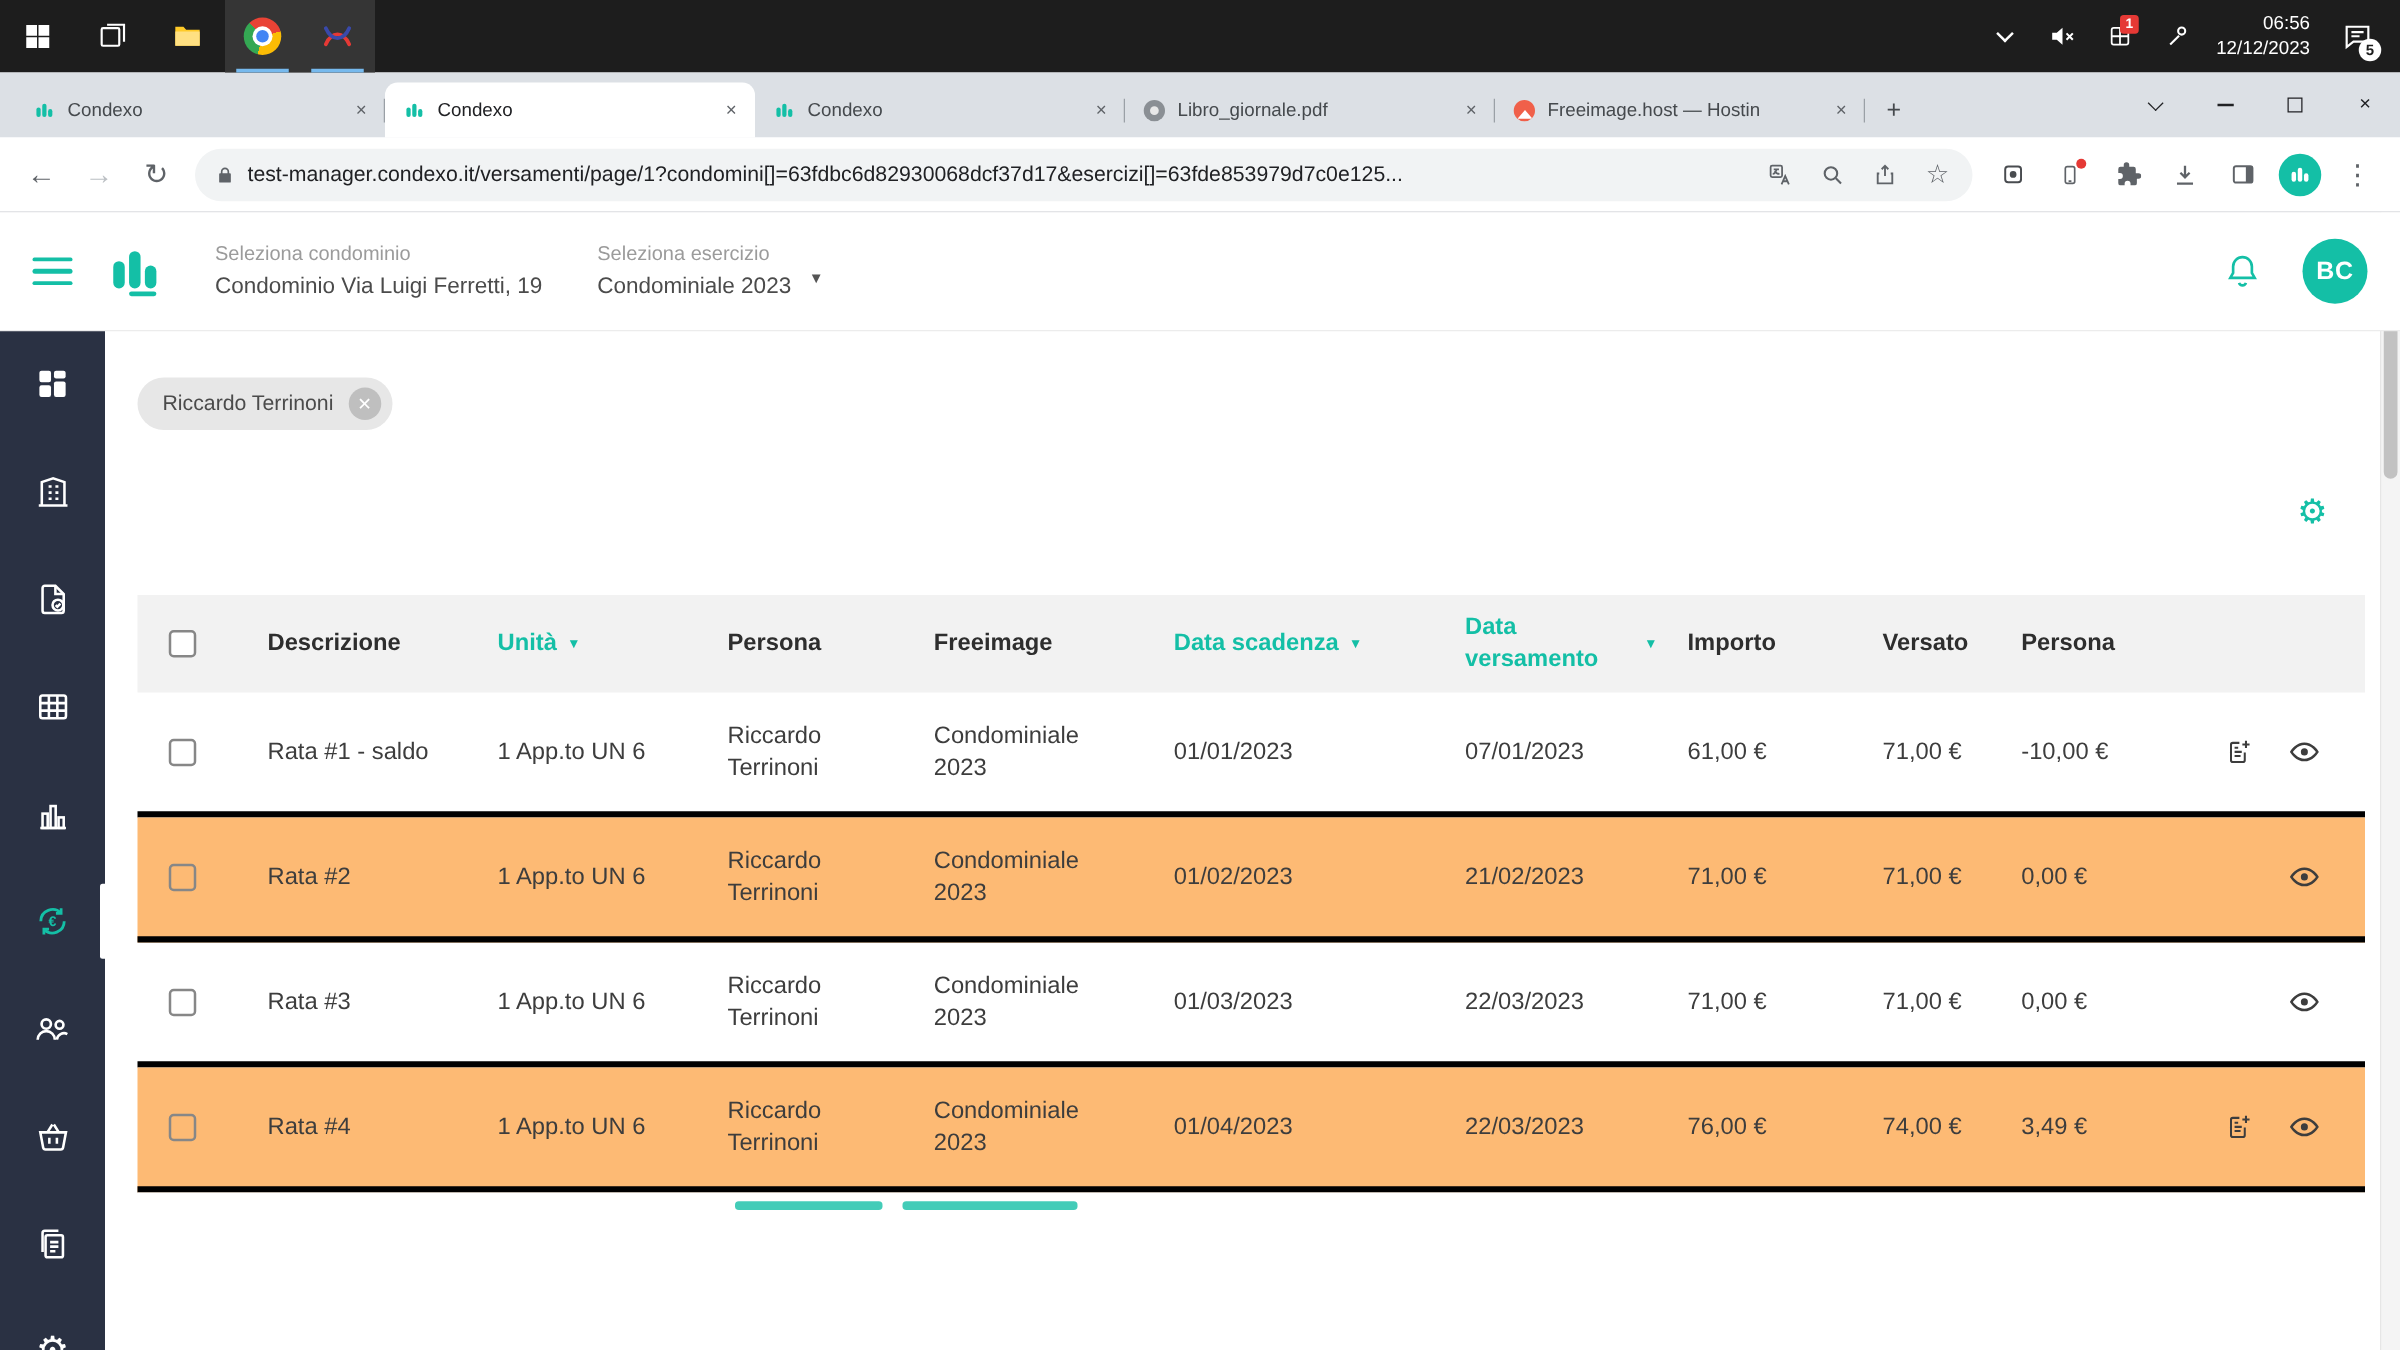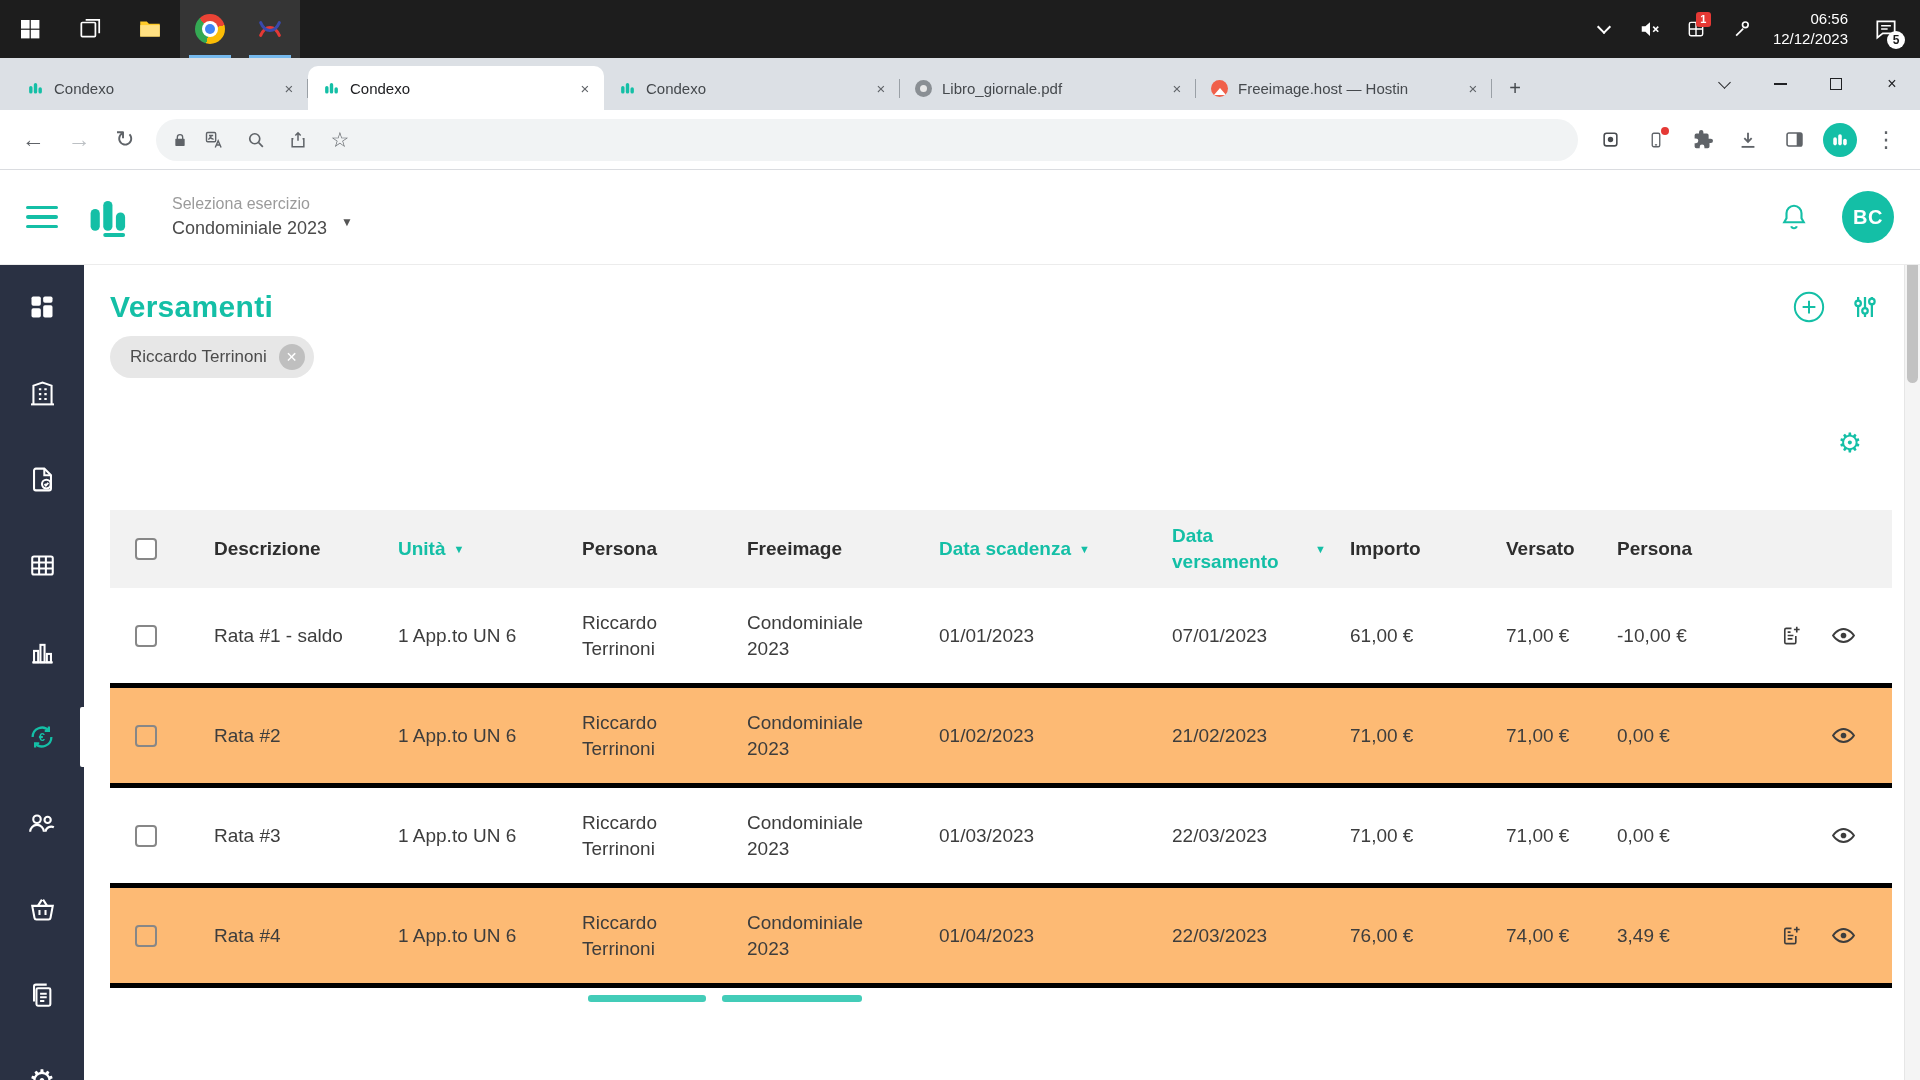--- a/index.html
+++ b/index.html
@@ -258,20 +258,21 @@
   </div>
 
   <div class="toolbar">
     <div class="nav-btn">←</div>
     <div class="nav-btn disabled">→</div>
     <div class="nav-btn">↻</div>
     <div class="omnibox">
       <svg width="16" height="16" viewBox="0 0 24 24" fill="#5f6368">
           <path d="M7 10V8a5 5 0 0110 0v2h1a1 1 0 011 1v9a1 1 0 01-1 1H6a1 1 0 01-1-1v-9a1 1 0 011-1h1zm2 0h6V8a3 3 0 00-6 0v2z"></path>
         </svg>
+      <span class="omni-url">test-manager.condexo.it/versamenti/page/1?condomini[]=63fdbc6d82930068dcf37d17&amp;esercizi[]=63fde853979d7c0e125...</span>
       <span class="omni-ic">
         <svg width="20" height="20" viewBox="0 0 24 24" fill="none" stroke="#5f6368" stroke-width="1.7">
             <rect x="3" y="3" width="11" height="11" rx="1.5"></rect>
             <path d="M6 6.5h5M8.5 6.5c0 2.5-2 4.5-3.5 4.5M7 8c1 2 3 3 4.5 3"></path>
             <path d="M13.5 21l3.5-8 3.5 8M15 18h4"></path>
           </svg>
       </span>
       <span class="omni-ic">
         <svg width="20" height="20" viewBox="0 0 24 24" fill="none" stroke="#5f6368" stroke-width="2">
             <circle cx="10.5" cy="10.5" r="6"></circle>
@@ -339,20 +340,26 @@
     <div class="app-logo">
       <svg width="46" height="46" viewBox="0 0 40 40" fill="#14bfa6">
           <rect x="4" y="13" width="8" height="19" rx="4"></rect>
           <rect x="15" y="6" width="8" height="26" rx="4"></rect>
           <rect x="26" y="16" width="8" height="16" rx="4"></rect>
           <rect x="15" y="34" width="19" height="3.4" rx="1.7"></rect>
         </svg>
     </div>
     <div class="selector">
       <div>
+        <div class="sel-label">Seleziona condominio</div>
+        <div class="sel-value">Condominio Via Luigi Ferretti, 19</div>
+      </div>
+    </div>
+    <div class="selector">
+      <div>
         <div class="sel-label">Seleziona esercizio</div>
         <div class="sel-value">Condominiale 2023</div>
       </div>
       <span class="sel-caret">▼</span>
     </div>
     <div class="appheader-right">
       <span class="icon-btn">
         <svg width="30" height="30" viewBox="0 0 24 24" fill="none" stroke="#14bfa6" stroke-width="1.7">
             <path d="M12 3a6 6 0 00-6 6v4l-1.8 3.2h15.6L18 13V9a6 6 0 00-6-6z"></path>
             <path d="M9.8 19.4a2.3 2.3 0 004.4 0"></path>
@@ -432,39 +439,20 @@
             <path d="M5 17V4.5A1.5 1.5 0 016.5 3H15.5"></path>
             <path d="M10 10.5h5.5M10 13.5h5.5M10 16.5h3.5"></path>
           </svg>
       </div>
       <div class="side-item">
         <span class="side-gear">⚙</span>
       </div>
     </div>
 
     <div class="content">
-      <div class="title-row">
-        <h1 class="page-title">Versamenti</h1>
-        <div class="title-actions">
-          <span class="icon-btn">
-            <svg width="34" height="34" viewBox="0 0 24 24" fill="none" stroke="#14bfa6" stroke-width="1.4">
-                <circle cx="12" cy="12" r="10"></circle>
-                <path d="M12 7.5v9M7.5 12h9"></path>
-              </svg>
-          </span>
-          <span class="icon-btn">
-            <svg width="30" height="30" viewBox="0 0 24 24" fill="none" stroke="#14bfa6" stroke-width="1.8">
-                <path d="M6.5 4v16M12 4v16M17.5 4v16"></path>
-                <circle cx="6.5" cy="9" r="2.2" fill="#fff"></circle>
-                <circle cx="12" cy="15" r="2.2" fill="#fff"></circle>
-                <circle cx="17.5" cy="7.5" r="2.2" fill="#fff"></circle>
-              </svg>
-          </span>
-        </div>
-      </div>
 
 
       <div class="chip">
         <span>Riccardo Terrinoni</span>
         <span class="chip-close">✕</span>
       </div>
 
       <div class="card-tools">
         <span class="gear-btn">⚙</span>
       </div>

